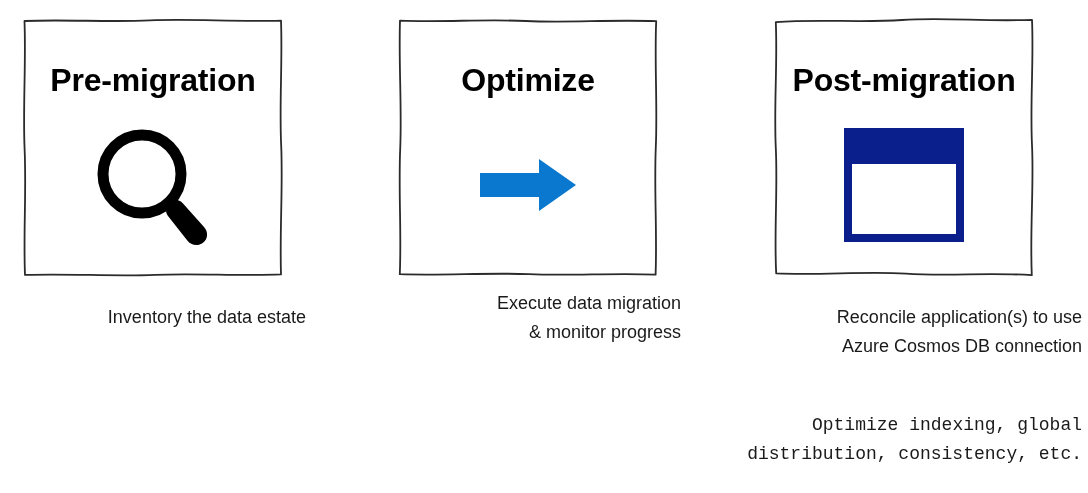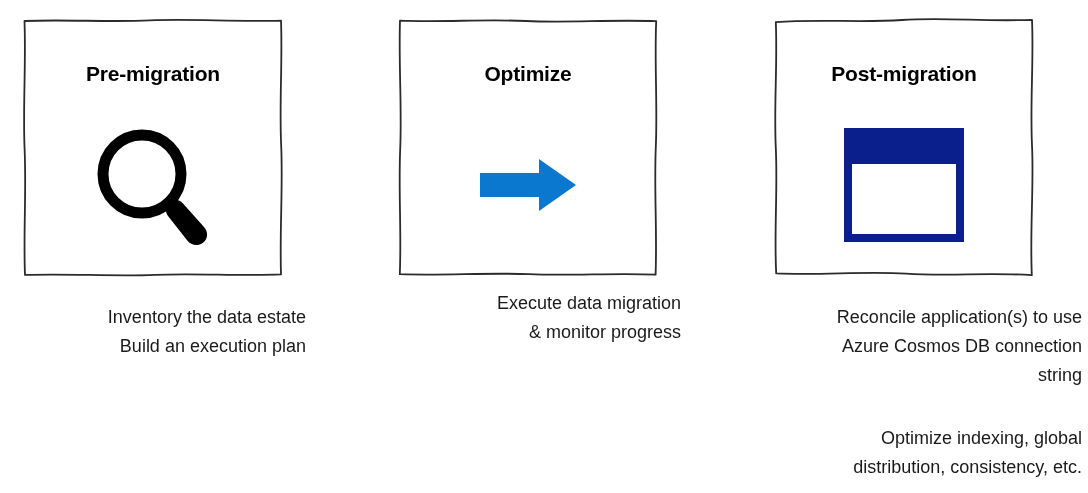--- a/index.html
+++ b/index.html
@@ -43,21 +43,21 @@
     height: 100%;
     overflow: visible;
   }
 
   .panel-title {
     position: absolute;
     left: 0;
     right: 0;
     top: 44px;
     text-align: center;
-    font-size: 21px;
+    font-size: 32px;
     font-weight: bold;
     color: #000000;
     letter-spacing: -0.2px;
     white-space: nowrap;
   }
 
   .panel-icon {
     position: absolute;
     left: 0;
     right: 0;
@@ -87,21 +87,22 @@
     top: 289px;
   }
   .caption-3 {
     left: 737px;
     width: 345px;
     top: 303px;
   }
   .caption-3b {
     left: 737px;
     width: 345px;
-    top: 424px;
+    top: 411px;
+    font-family: Liberation Mono, monospace;
   }
   .caption .line { display: block; }
 
   
   .magnifier {
     width: 126px;
     height: 126px;
   }
 
   
@@ -176,32 +177,30 @@
     <div class="panel-icon">
       <svg class="window-icon" viewBox="0 0 120 114" aria-hidden="true">
         <rect x="0" y="0" width="120" height="114" fill="#0B1F8C"></rect>
         <rect x="8" y="36" width="104" height="70" fill="#FFFFFF"></rect>
       </svg>
     </div>
   </div>
 
   <div class="caption caption-1">
     <span class="line">Inventory the data estate</span>
-    <span class="line">Build an execution plan</span>
   </div>
 
   <div class="caption caption-2">
     <span class="line">Execute data migration</span>
     <span class="line">&amp; monitor progress</span>
   </div>
 
   <div class="caption caption-3">
     <span class="line">Reconcile application(s) to use</span>
     <span class="line">Azure Cosmos DB connection</span>
-    <span class="line">string</span>
   </div>
 
   <div class="caption caption-3b">
     <span class="line">Optimize indexing, global</span>
     <span class="line">distribution, consistency, etc.</span>
   </div>
 
 </div>
 
 </body></html>

